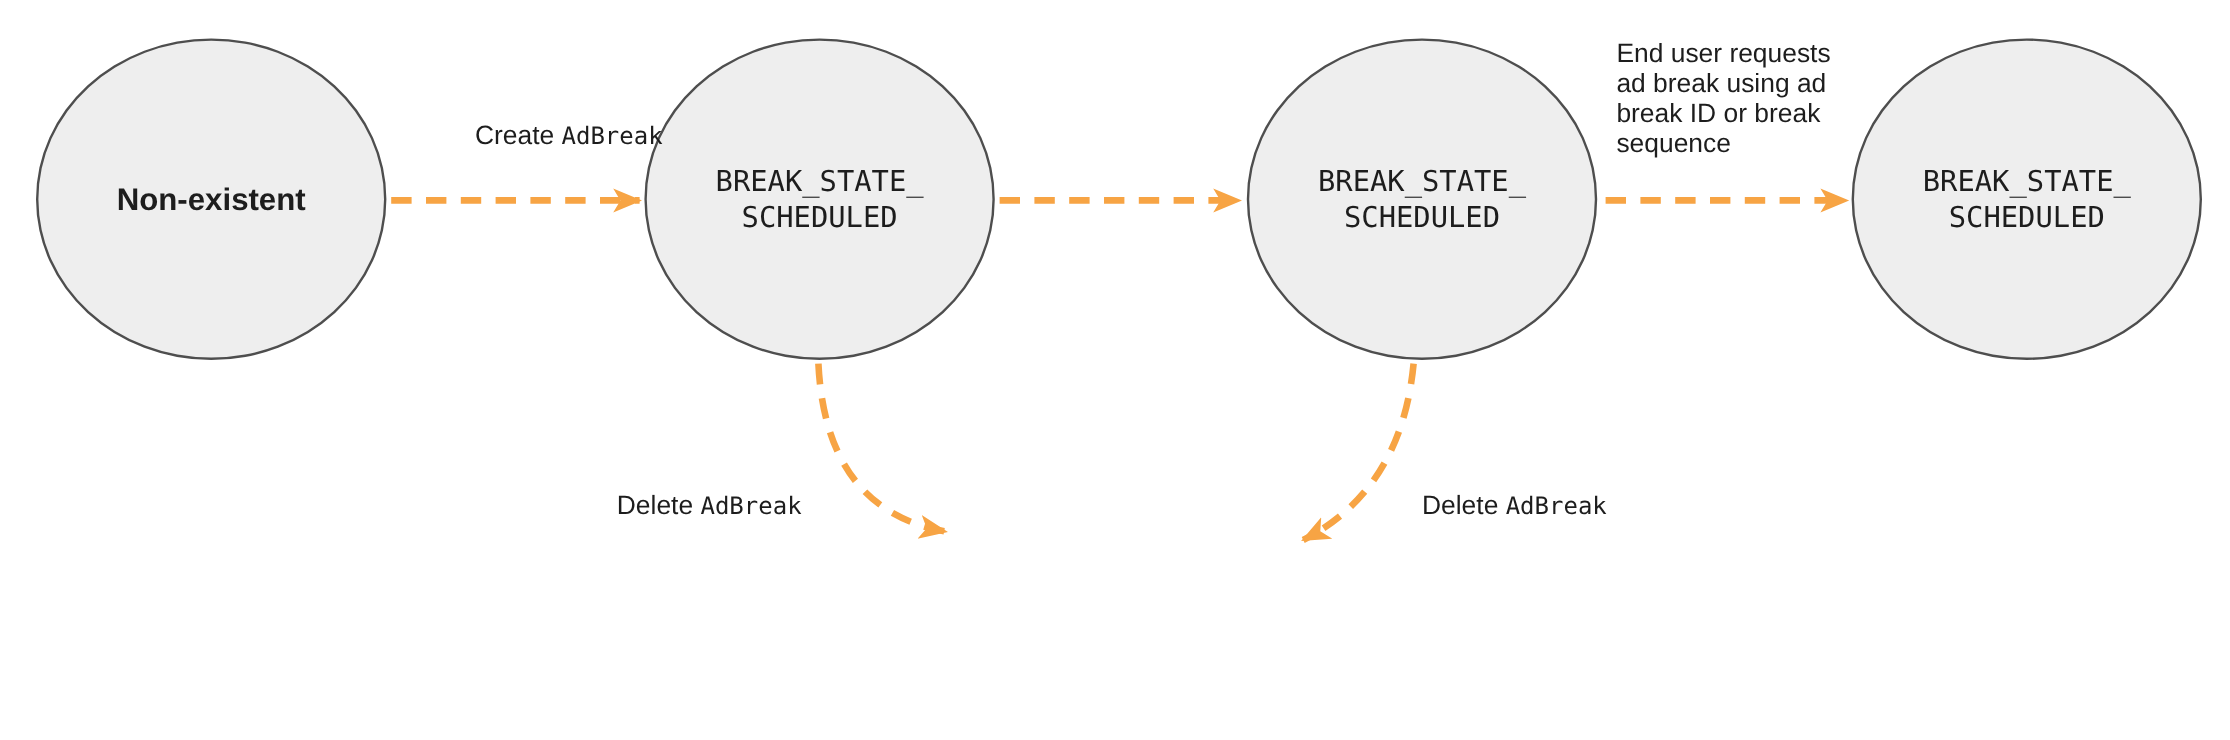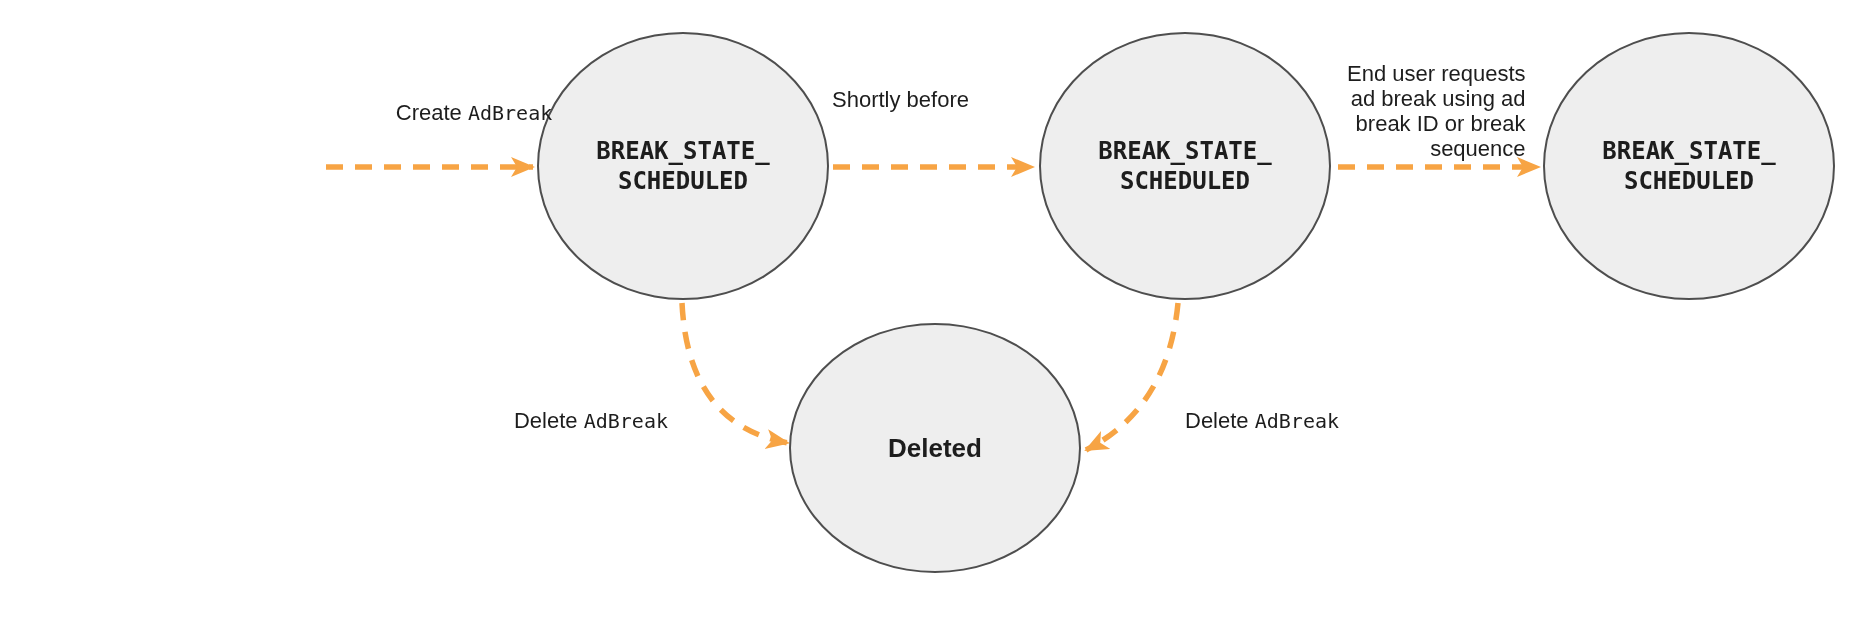--- a/index.html
+++ b/index.html
@@ -32,21 +32,21 @@
     text-align:center;
   }
   .state-node .sans-label{
     font-family:"Liberation Sans",sans-serif;
     font-weight:bold;
     font-size:26px;
     line-height:30px;
   }
   .state-node .mono-label{
     font-family:"DejaVu Sans Mono",monospace;
-    font-weight:bold;
+    font-weight:normal;
     font-size:24px;
     line-height:30px;
     white-space:pre;
     text-align:right;
   }
   .edge-label{
     position:absolute;
     font-size:22px;
     line-height:25px;
     white-space:nowrap;
@@ -70,49 +70,48 @@
         <polygon points="0,0 24,10 0,20 6,10" fill="var(--arrow-color,#F7A444)"></polygon>
       </marker>
     </defs>
     <path class="arrow" d="M 326 167 L 533 167" marker-end="url(#arrowhead)"></path>
     <path class="arrow" d="M 833 167 L 1033 167" marker-end="url(#arrowhead)"></path>
     <path class="arrow" d="M 1338 167 L 1539 167" marker-end="url(#arrowhead)"></path>
     <path class="arrow" d="M 682 303 Q 688 425 788 443" marker-end="url(#arrowhead)"></path>
     <path class="arrow" d="M 1178 303 Q 1168 408 1086 450" marker-end="url(#arrowhead)"></path>
   </svg>
 
+  <div class="state-node" style="left:30px;top:32px;width:292px;height:268px;">
+    <div class="sans-label">Non-existent</div>
+  </div>
 
   <div class="state-node" style="left:537px;top:32px;width:292px;height:268px;">
     <div class="mono-label">BREAK_STATE_</div>
     <div class="mono-label">SCHEDULED</div>
   </div>
 
   <div class="state-node" style="left:1039px;top:32px;width:292px;height:268px;">
     <div class="mono-label">BREAK_STATE_</div>
     <div class="mono-label">SCHEDULED</div>
   </div>
 
   <div class="state-node" style="left:1543px;top:32px;width:292px;height:268px;">
     <div class="mono-label">BREAK_STATE_</div>
     <div class="mono-label">SCHEDULED</div>
   </div>
 
-  <div class="state-node" style="left:789px;top:323px;width:292px;height:250px;">
-    <div class="sans-label">Deleted</div>
-  </div>
 
   <div class="edge-label align-center" style="left:447px;top:100px;margin-left:27px;">
     <span>Create </span><span class="code">AdBreak</span>
   </div>
 
   <div class="edge-label" style="left:832px;top:87px;">
-    <div class="line">Shortly before</div>
   </div>
 
-  <div class="edge-label" style="left:1347px;top:61px;text-align:right;">
+  <div class="edge-label" style="left:1347px;top:32px;">
     <div class="line">End user requests</div>
     <div class="line">ad break using ad</div>
     <div class="line">break ID or break</div>
     <div class="line">sequence</div>
   </div>
 
   <div class="edge-label align-right" style="left:668px;top:408px;">
     <span>Delete </span><span class="code">AdBreak</span>
   </div>
 

